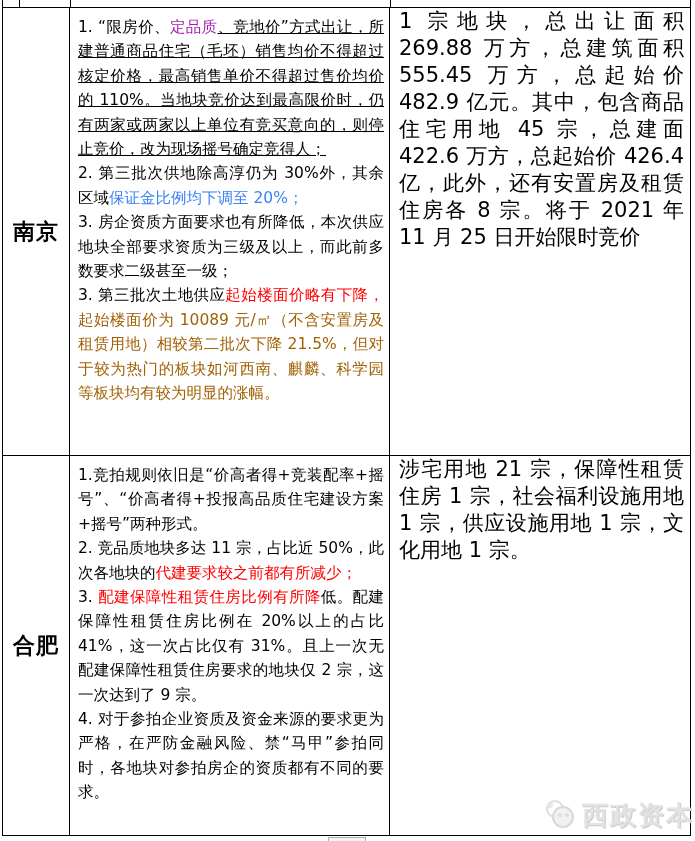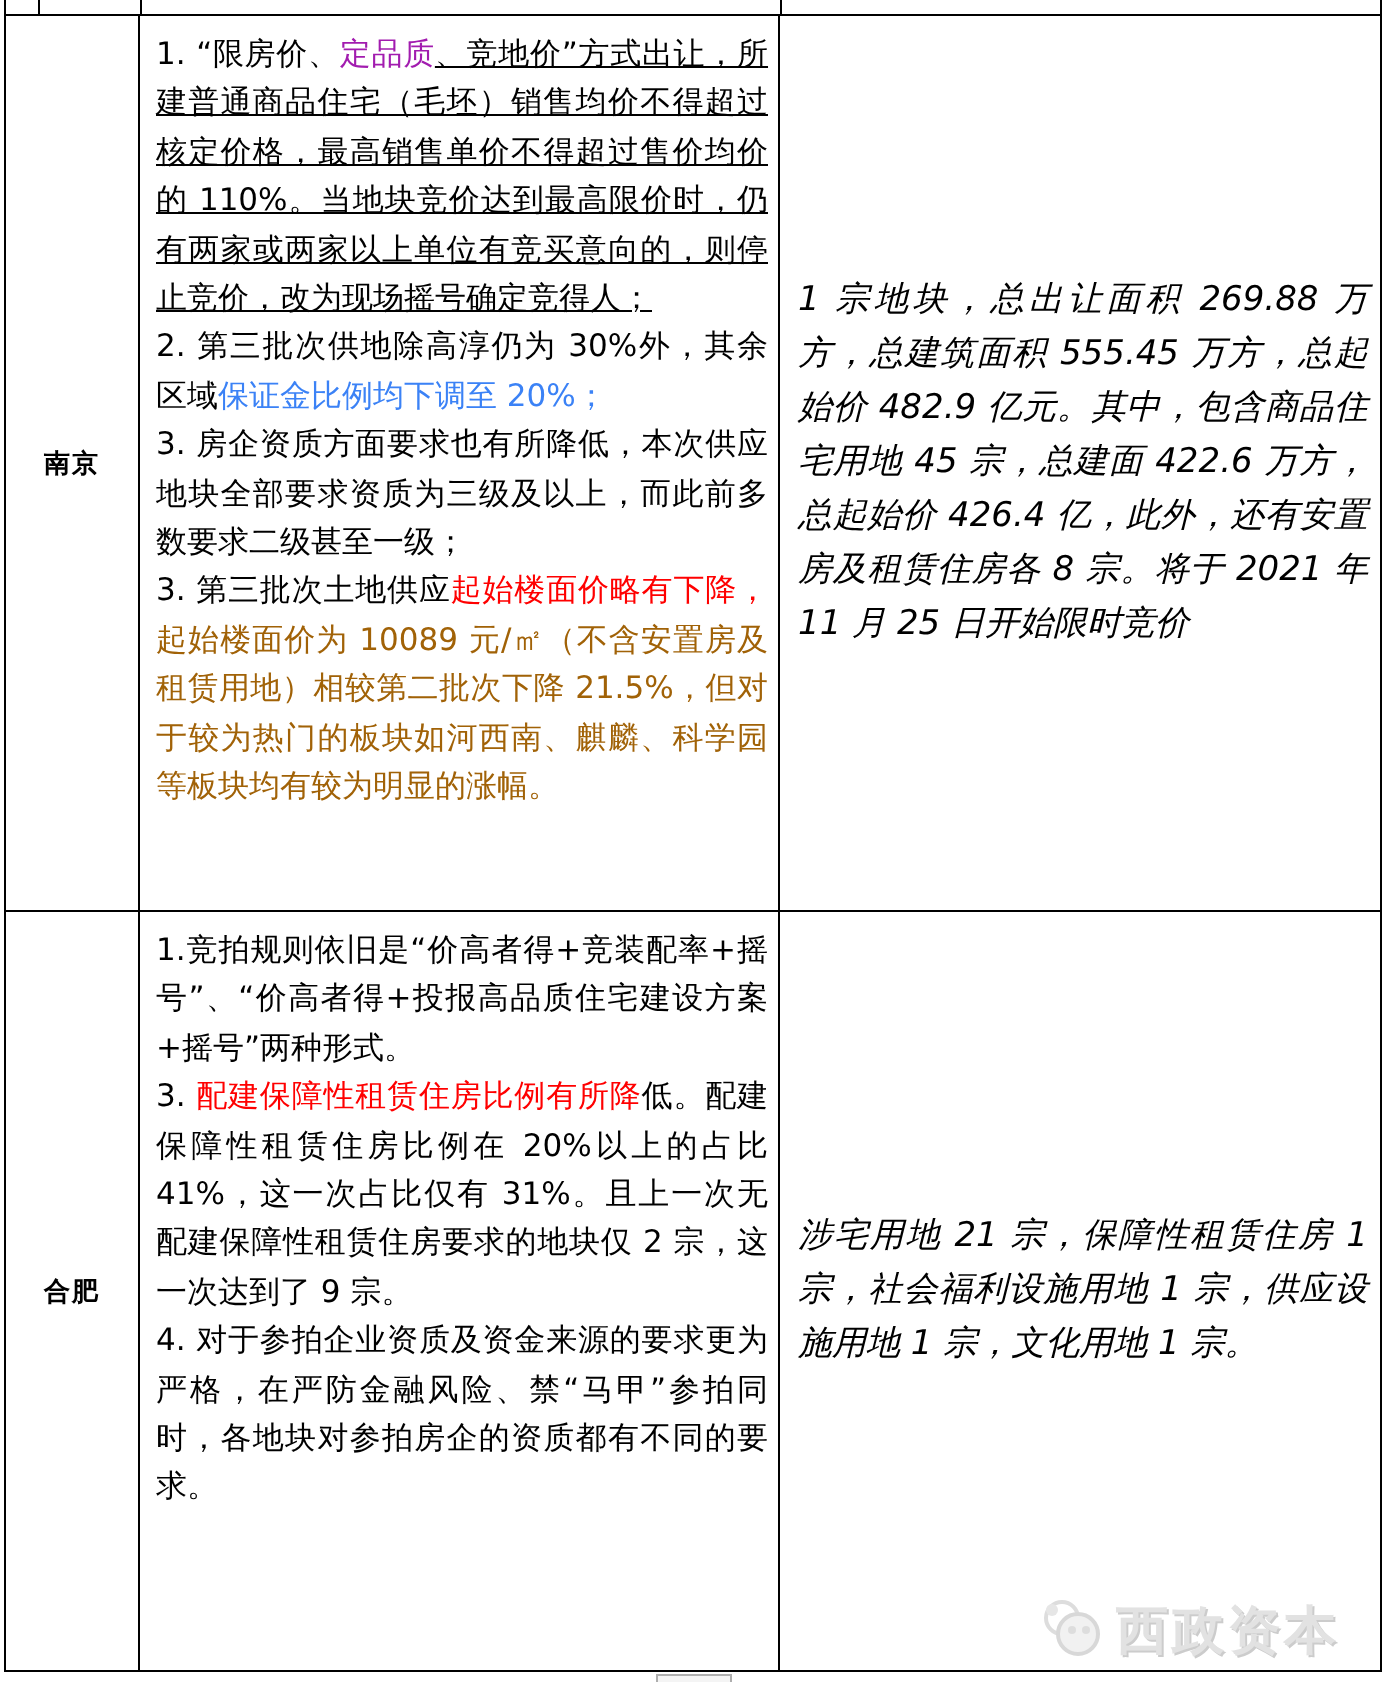--- a/index.html
+++ b/index.html
@@ -22,49 +22,49 @@
   .stub-v{position:absolute;top:0;bottom:0;width:1px;background:#000;}
   .stub-v.a{left:16px;} .stub-v.b{left:67px;} .stub-v.c{left:387px;}
 
   .row{display:flex;border-bottom:1px solid #000;box-sizing:border-box;}
   .row.r0{height:448px;}
   .row.r1{height:380px;}
 
   .cell-city{
     width:67px;min-width:67px;border-right:1px solid #000;
     display:flex;align-items:center;justify-content:center;
-    font-size:13px;font-weight:bold;letter-spacing:1px;
+    font-size:22px;font-weight:bold;letter-spacing:1px;
     box-sizing:border-box;
   }
   .cell-detail{
     width:320px;min-width:320px;border-right:1px solid #000;
     padding:7px 5px 0 8px;
     font-size:15.5px;line-height:24.4px;
     text-align:justify;
     box-sizing:border-box;overflow:hidden;
   }
   .cell-detail p{margin:0;}
   .cell-summary{
     flex:1;
-    display:flex;align-items:center;
+    display:flex;
     padding:0 6px 0 9px;
-    font-size:17px;line-height:27px;
+    font-size:21px;line-height:27px;
     text-align:justify;
-    box-sizing:border-box;overflow:hidden;font-style:italic;
+    box-sizing:border-box;overflow:hidden;
   }
   .cell-summary p{margin:0;}
 
   
   .bottom-stub{
     position:absolute;left:328px;top:837px;width:36px;height:6px;
     border:1px solid #aeaeae;border-bottom:none;background:#f4f4f4;
   }
 
   .watermark{
-    position:absolute;right:25px;top:798px;
+    position:absolute;right:1px;top:798px;
     display:flex;align-items:center;gap:5px;
     user-select:none;
   }
   .wm-text{
     font-size:26px;font-weight:bold;letter-spacing:2px;
     color:#e2e2e2;
     text-shadow:1px 1px 0 #cccccc;
   }
 </style>
 </head>
@@ -92,20 +92,21 @@
           <div class="cell-summary">
             <p>1 宗地块，总出让面积 269.88 万方，总建筑面积 555.45 万方，总起始价 482.9 亿元。其中，包含商品住宅用地 45 宗，总建面 422.6 万方，总起始价 426.4 亿，此外，还有安置房及租赁住房各 8 宗。将于 2021 年 11 月 25 日开始限时竞价</p>
           </div>
         </div>
         <div class="row r1">
           <div class="cell-city">
             <span>合肥</span>
           </div>
           <div class="cell-detail">
             <p><span style="color: rgb(0, 0, 0);">1.竞拍规则依旧是“价高者得+竞装配率+摇号”、“价高者得+投报高品质住宅建设方案+摇号”两种形式。</span></p>
+            <p><span style="color: rgb(0, 0, 0);">2. 竞品质地块多达 11 宗，占比近 50%，此次各地块的</span><span style="color: rgb(255, 0, 0);">代建要求较之前都有所减少；</span></p>
             <p><span style="color: rgb(0, 0, 0);">3. </span><span style="color: rgb(255, 0, 0);">配建保障性租赁住房比例有所降</span><span style="color: rgb(0, 0, 0);">低。配建保障性租赁住房比例在 20%以上的占比 41%，这一次占比仅有 31%。且上一次无配建保障性租赁住房要求的地块仅 2 宗，这一次达到了 9 宗。</span></p>
             <p><span style="color: rgb(0, 0, 0);">4. 对于参拍企业资质及资金来源的要求更为严格，在严防金融风险、禁“马甲”参拍同时，各地块对参拍房企的资质都有不同的要求。</span></p>
           </div>
           <div class="cell-summary">
             <p>涉宅用地 21 宗，保障性租赁住房 1 宗，社会福利设施用地 1 宗，供应设施用地 1 宗，文化用地 1 宗。</p>
           </div>
         </div>
       </div>
   </div>
 

